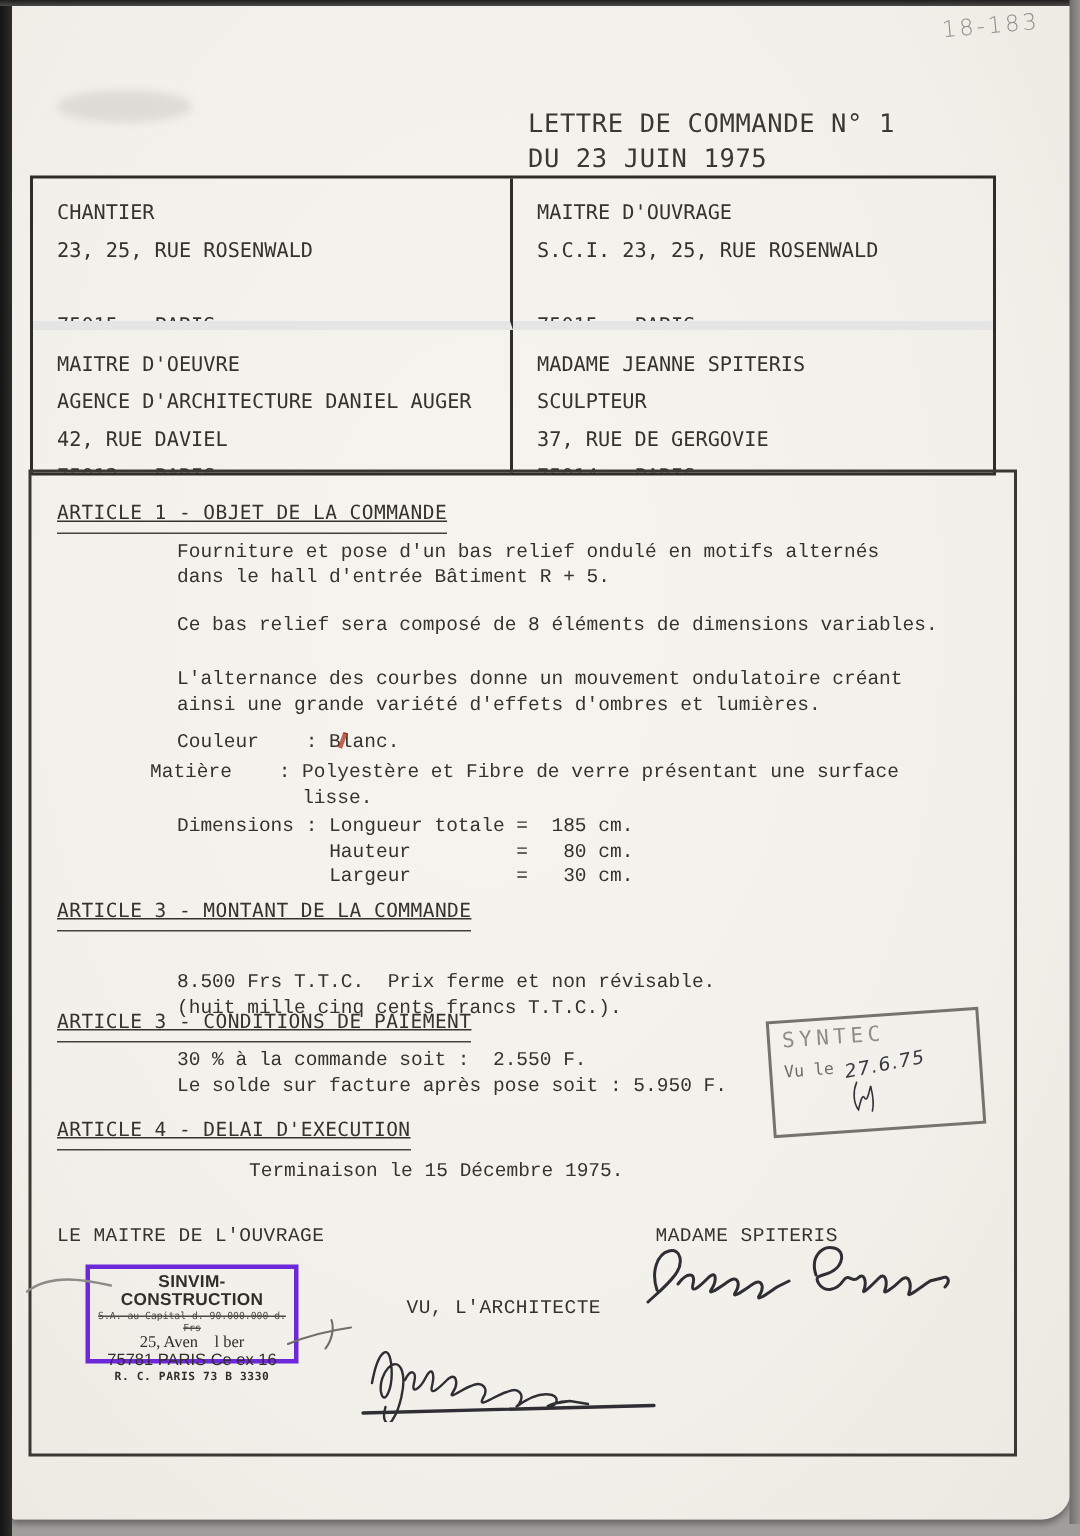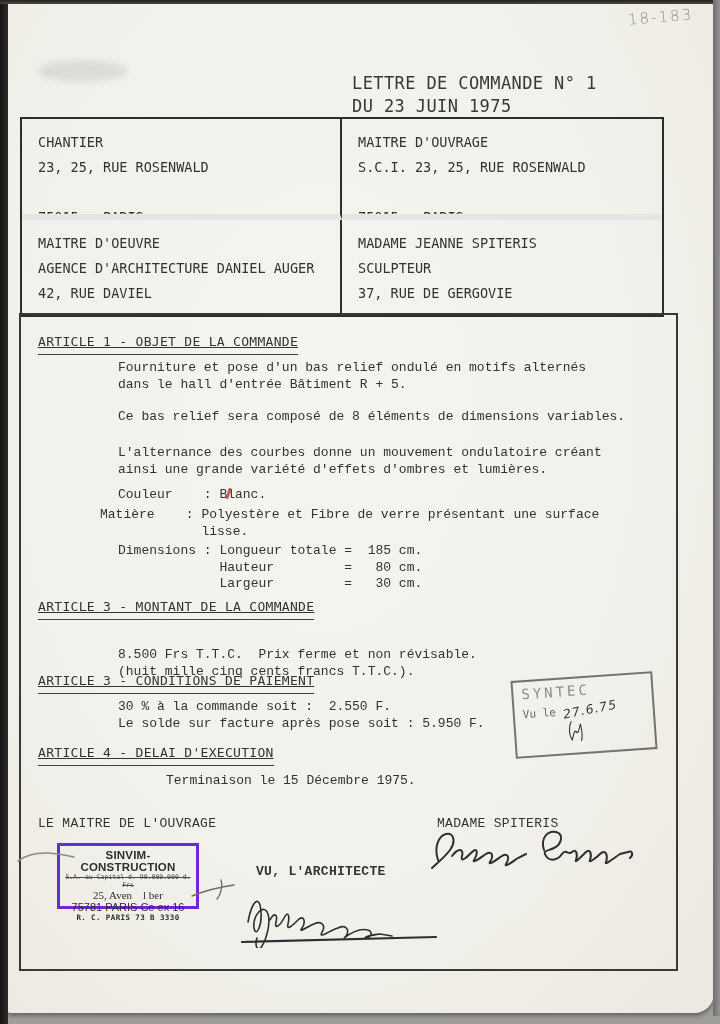--- a/index.html
+++ b/index.html
@@ -132,21 +132,21 @@
     </svg>
   </div>
 
   <div class="t" style="left:38px;top:742px;">
     <span class="art-head mono">ARTICLE 4 - DELAI D'EXECUTION</span>
   </div>
   <div class="t art-body body-mono pre" style="left:118px;top:773px;margin-left:48px;">Terminaison le 15 Décembre 1975.</div>
 
   <div class="t footer-label body-mono" style="left:38px;top:816px;">LE MAITRE DE L'OUVRAGE</div>
   <div class="t footer-label body-mono" style="left:437px;top:816px;">MADAME SPITERIS</div>
-  <div class="t footer-label body-mono" style="left:256px;top:864px;font-weight:bold;">VU, L'ARCHITECTE</div>
+  <div class="t footer-label body-mono" style="left:271px;top:864px;">VU, L'ARCHITECTE</div>
 
   <div class="stamp-sinvim">
     <div class="l1">SINVIM-CONSTRUCTION</div>
     <div class="l2">S.A. au Capital d. 90.000.000 d. Frs</div>
     <div class="l3">25, Aven    l ber</div>
     <div class="l4">75781 PARIS Ce ex 16</div>
     <div class="l5">R. C. PARIS 73 B 3330</div>
   </div>
 
   <svg class="sig" style="left:16px;top:845px;" width="60" height="24" viewBox="0 0 60 24">

